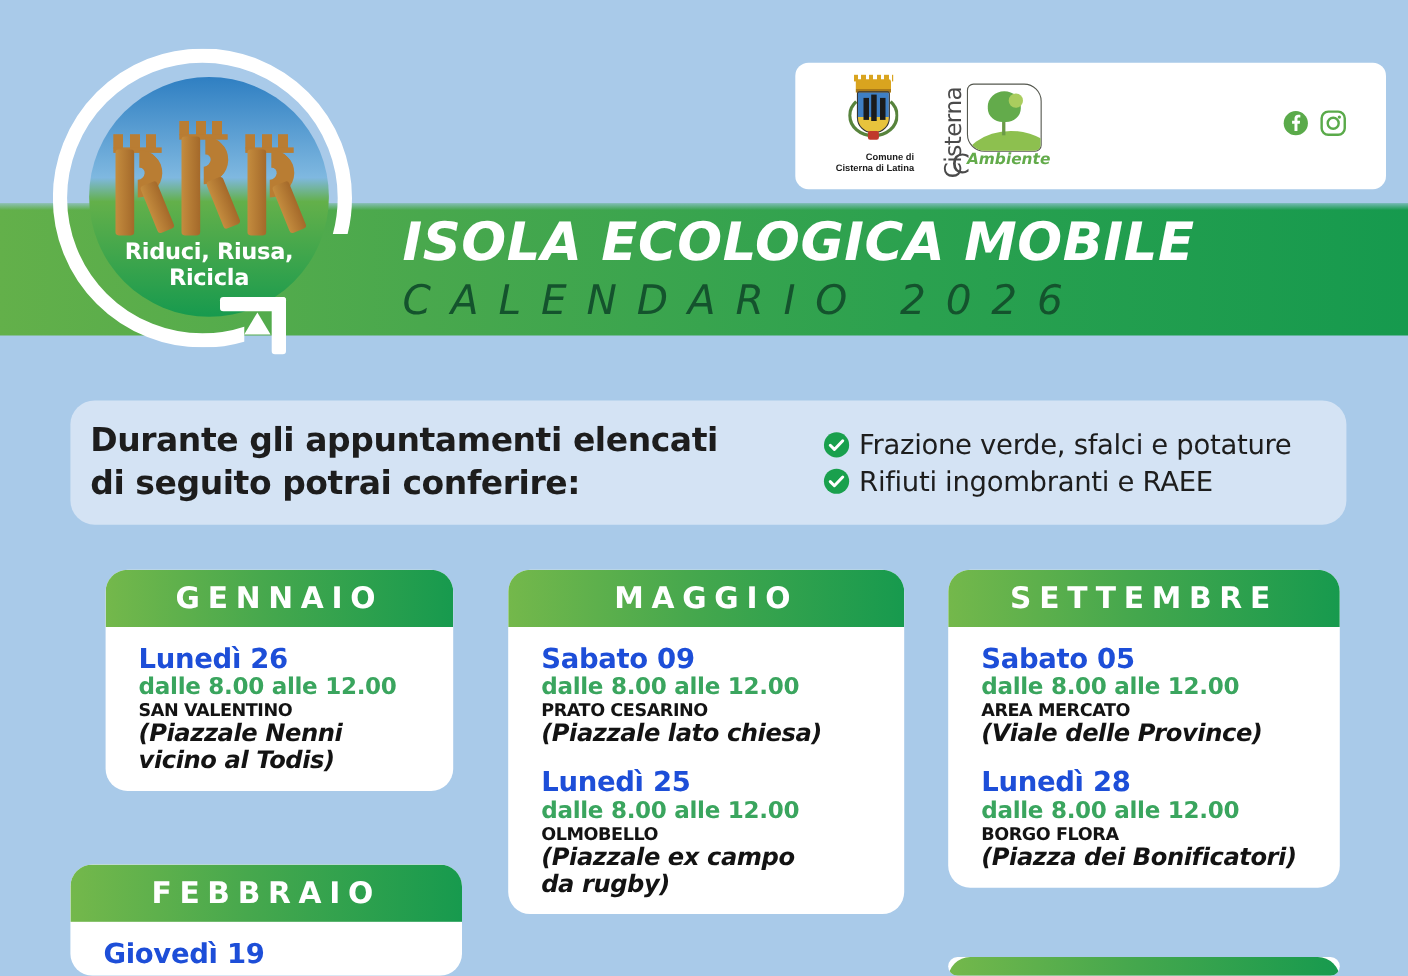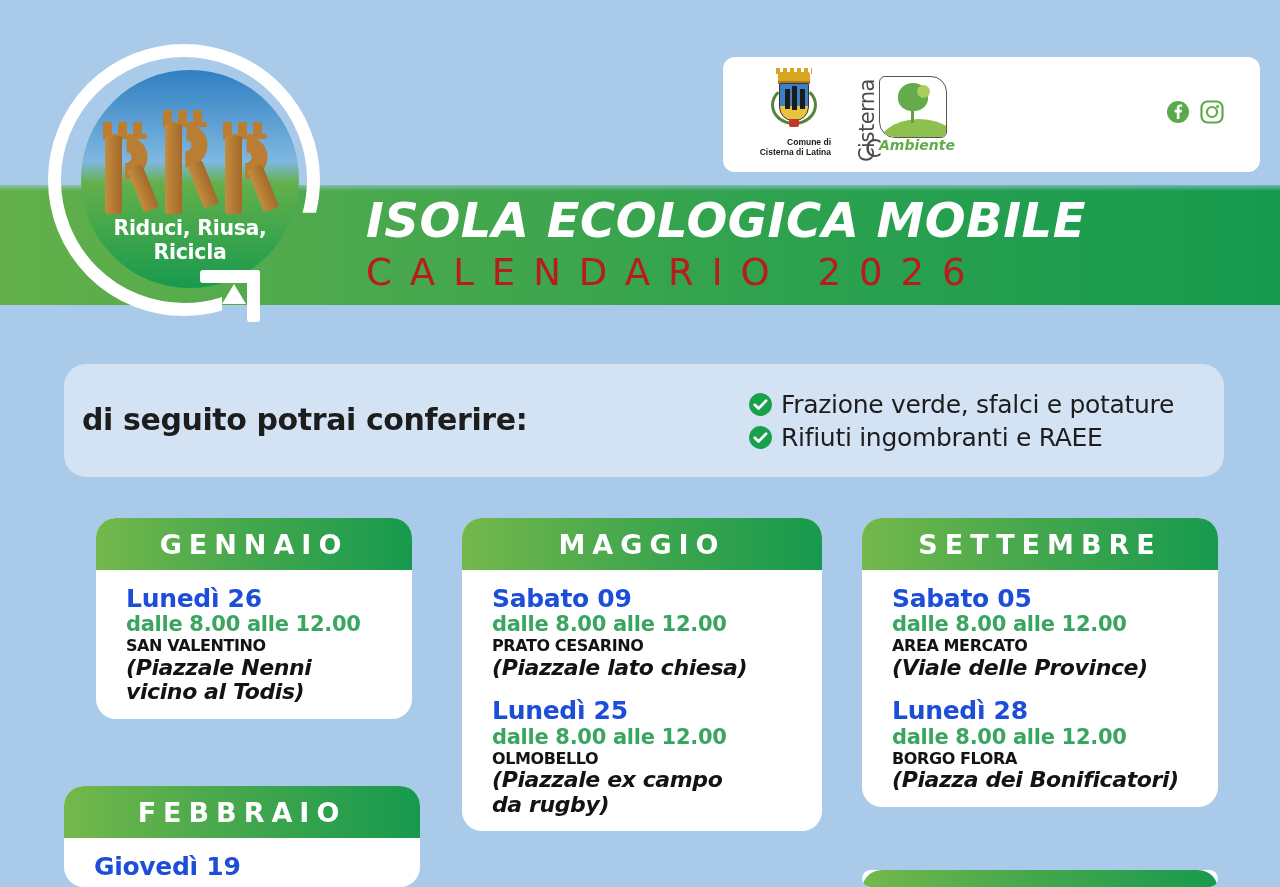--- a/index.html
+++ b/index.html
@@ -177,22 +177,22 @@
   #title-wrap{
     position:absolute;left:366px;top:196px;width:830px;
   }
   .title-main{
     font-family:"DejaVu Sans", sans-serif;
     font-size:48px; font-weight:bold; font-style:italic; color:#fff;
     letter-spacing:.5px; line-height:1.02; white-space:nowrap;
   }
   .title-sub{
     font-family:"DejaVu Sans", sans-serif;
-    font-size:37px; font-weight:normal; color:#b91c1c;
-    letter-spacing:18px; margin-top:6px; white-space:nowrap;
+    font-size:37px; font-weight:normal; color:#14532d;
+    letter-spacing:18px; margin-top:6px; white-space:nowrap;font-style:italic;
   }
 
   
   #info-panel{
     position:absolute;left:64px;top:364px;width:1160px;height:113px;
     background:#d4e3f4;border-radius:22px;
     display:flex;align-items:center;
   }
   .info-left{
     margin-left:18px;width:660px;
@@ -336,20 +336,21 @@
   </div>
 </div>
 
 <div id="title-wrap">
   <div class="title-main">ISOLA ECOLOGICA MOBILE</div>
   <div class="title-sub">CALENDARIO 2026</div>
 </div>
 
 <div id="info-panel">
   <div class="info-left">
+    <div>Durante gli appuntamenti elencati</div>
     <div>di seguito potrai conferire:</div>
   </div>
   <div class="info-right">
     <div class="info-item">
       <span class="check">
         <svg viewBox="0 0 24 24" width="25" height="25">
           <circle cx="12" cy="12" r="11" fill="#19a04d"></circle>
           <path d="M6.5 12.3l3.6 3.6 7.3-7.6" fill="none" stroke="#fff" stroke-width="2.6" stroke-linecap="round" stroke-linejoin="round"></path>
         </svg>
       </span>

